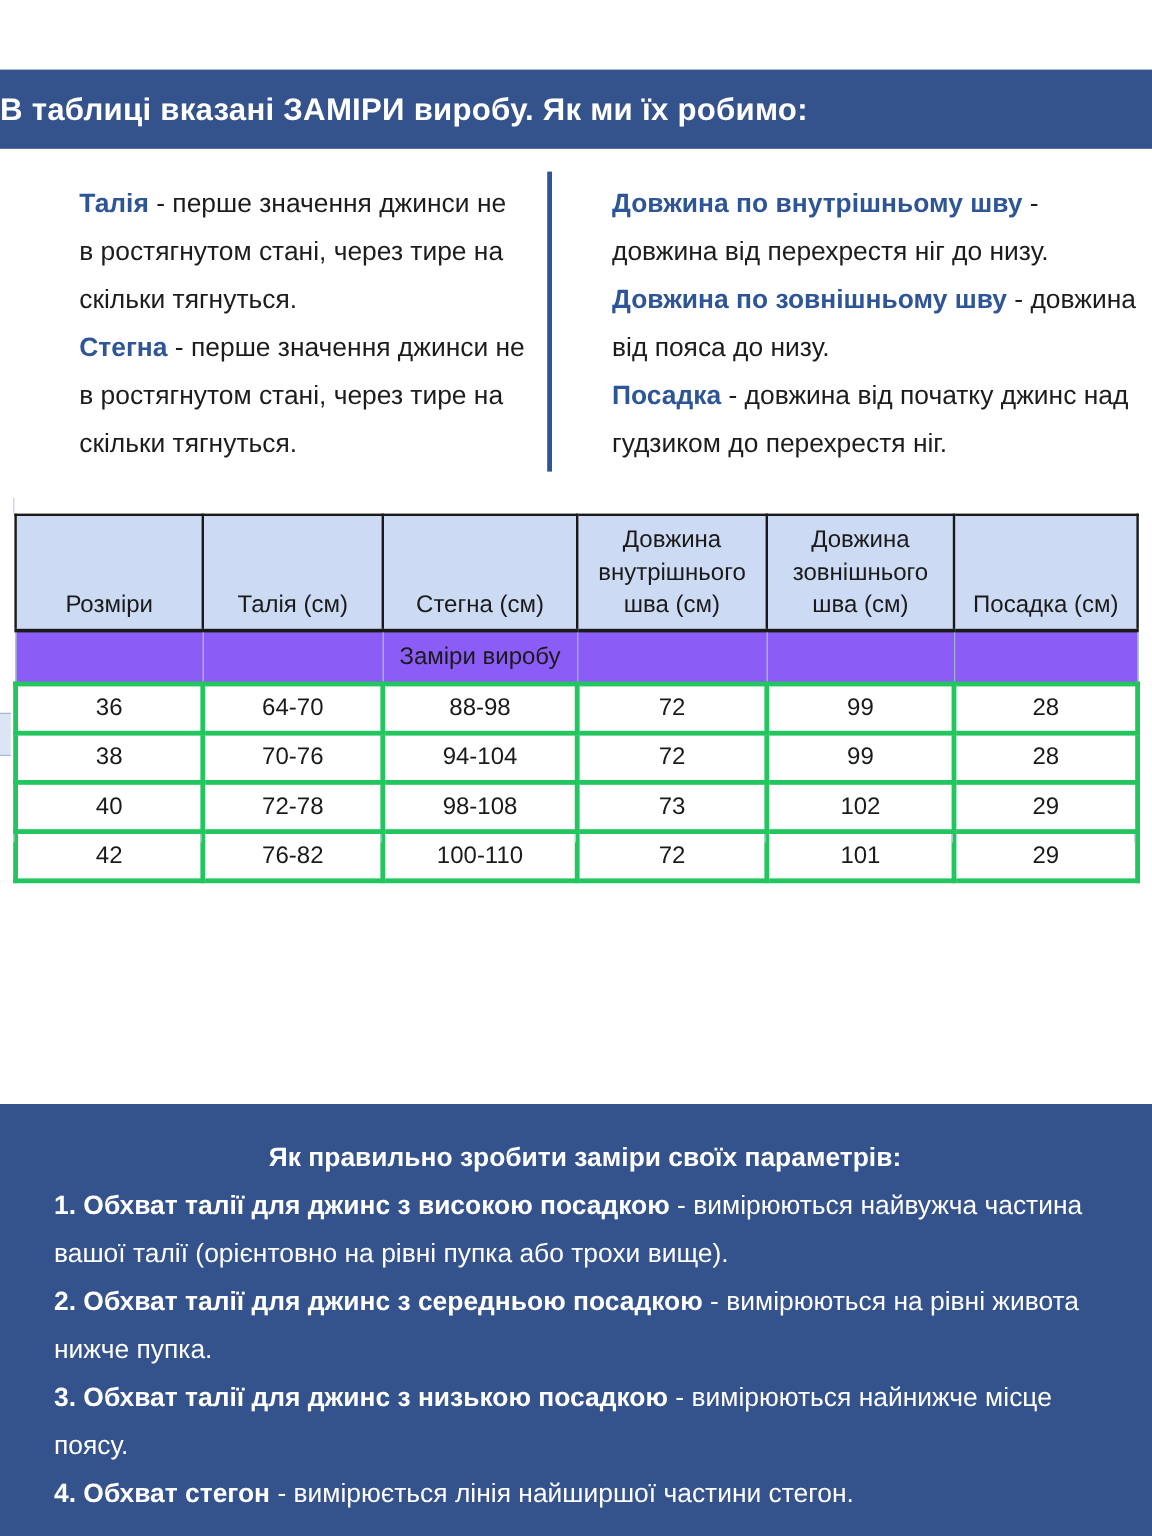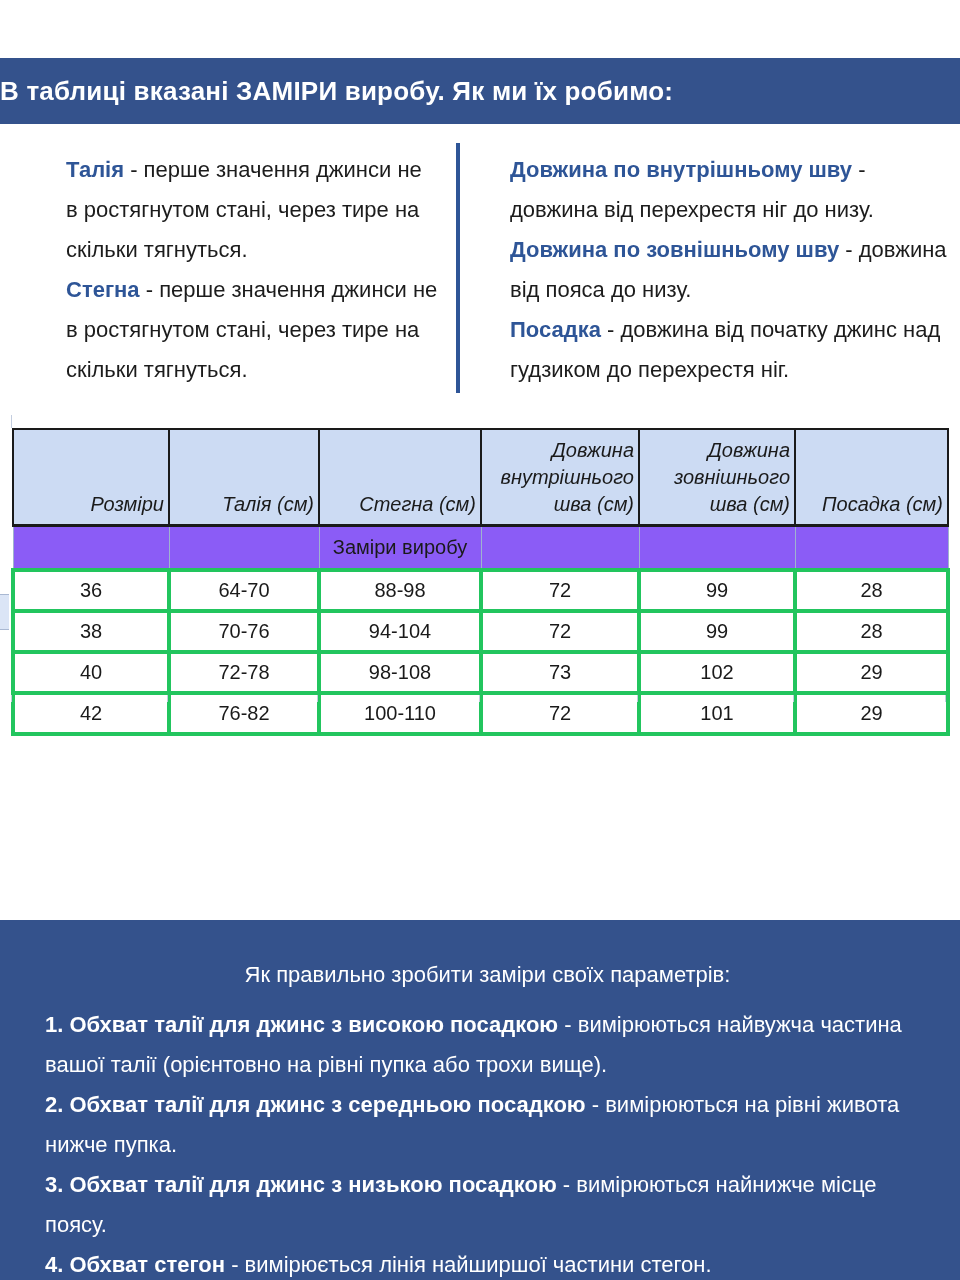--- a/index.html
+++ b/index.html
@@ -21,35 +21,35 @@
              background:#2e5597;}
 
   
   table.size{position:absolute;left:11px;top:428px;width:935px;
              border-collapse:collapse;table-layout:fixed;
              font-size:20px;color:#1a1a1a;}
   .banner-row td{height:39px;background:#8b5cf6;border:1px solid #9fb3cf;
                  text-align:center;vertical-align:middle;}
   thead th{height:88px;background:#ccdbf3;border:2px solid #1a1a1a;
            border-bottom:3px solid #1a1a1a;font-weight:normal;
-           vertical-align:bottom;text-align:right;line-height:27px;
-           padding:0 4px 6px 4px;font-style:italic;}
+           vertical-align:bottom;text-align:center;line-height:27px;
+           padding:0 4px 6px 4px;}
   tbody td{height:35px;border:4px solid #22c55e;background:#ffffff;
            text-align:center;vertical-align:middle;}
 
   
   .tick{position:absolute;width:1px;background:#c3cddf;}
   .strip{position:absolute;left:0;top:594px;width:9px;height:34px;
          background:#dbe5f6;border-top:1px solid #a9b8d2;border-bottom:1px solid #a9b8d2;}
 
   
   .bottom{position:absolute;left:0;top:920px;width:960px;height:360px;
           background:#34528c;color:#ffffff;font-size:22px;line-height:40px;}
   .bottom-inner{padding:25px 30px 0 45px;}
-  .bottom .heading{text-align:center;font-weight:normal;margin:10px;}
+  .bottom .heading{text-align:center;font-weight:bold;margin:0;}
   .bottom p{margin:0;}
   .lead{font-weight:bold;}
 </style>
 </head>
 <body>
 
 <div class="top-bar">
   <span class="title">В таблиці вказані ЗАМІРИ виробу. Як ми їх робимо:</span>
 </div>
 

